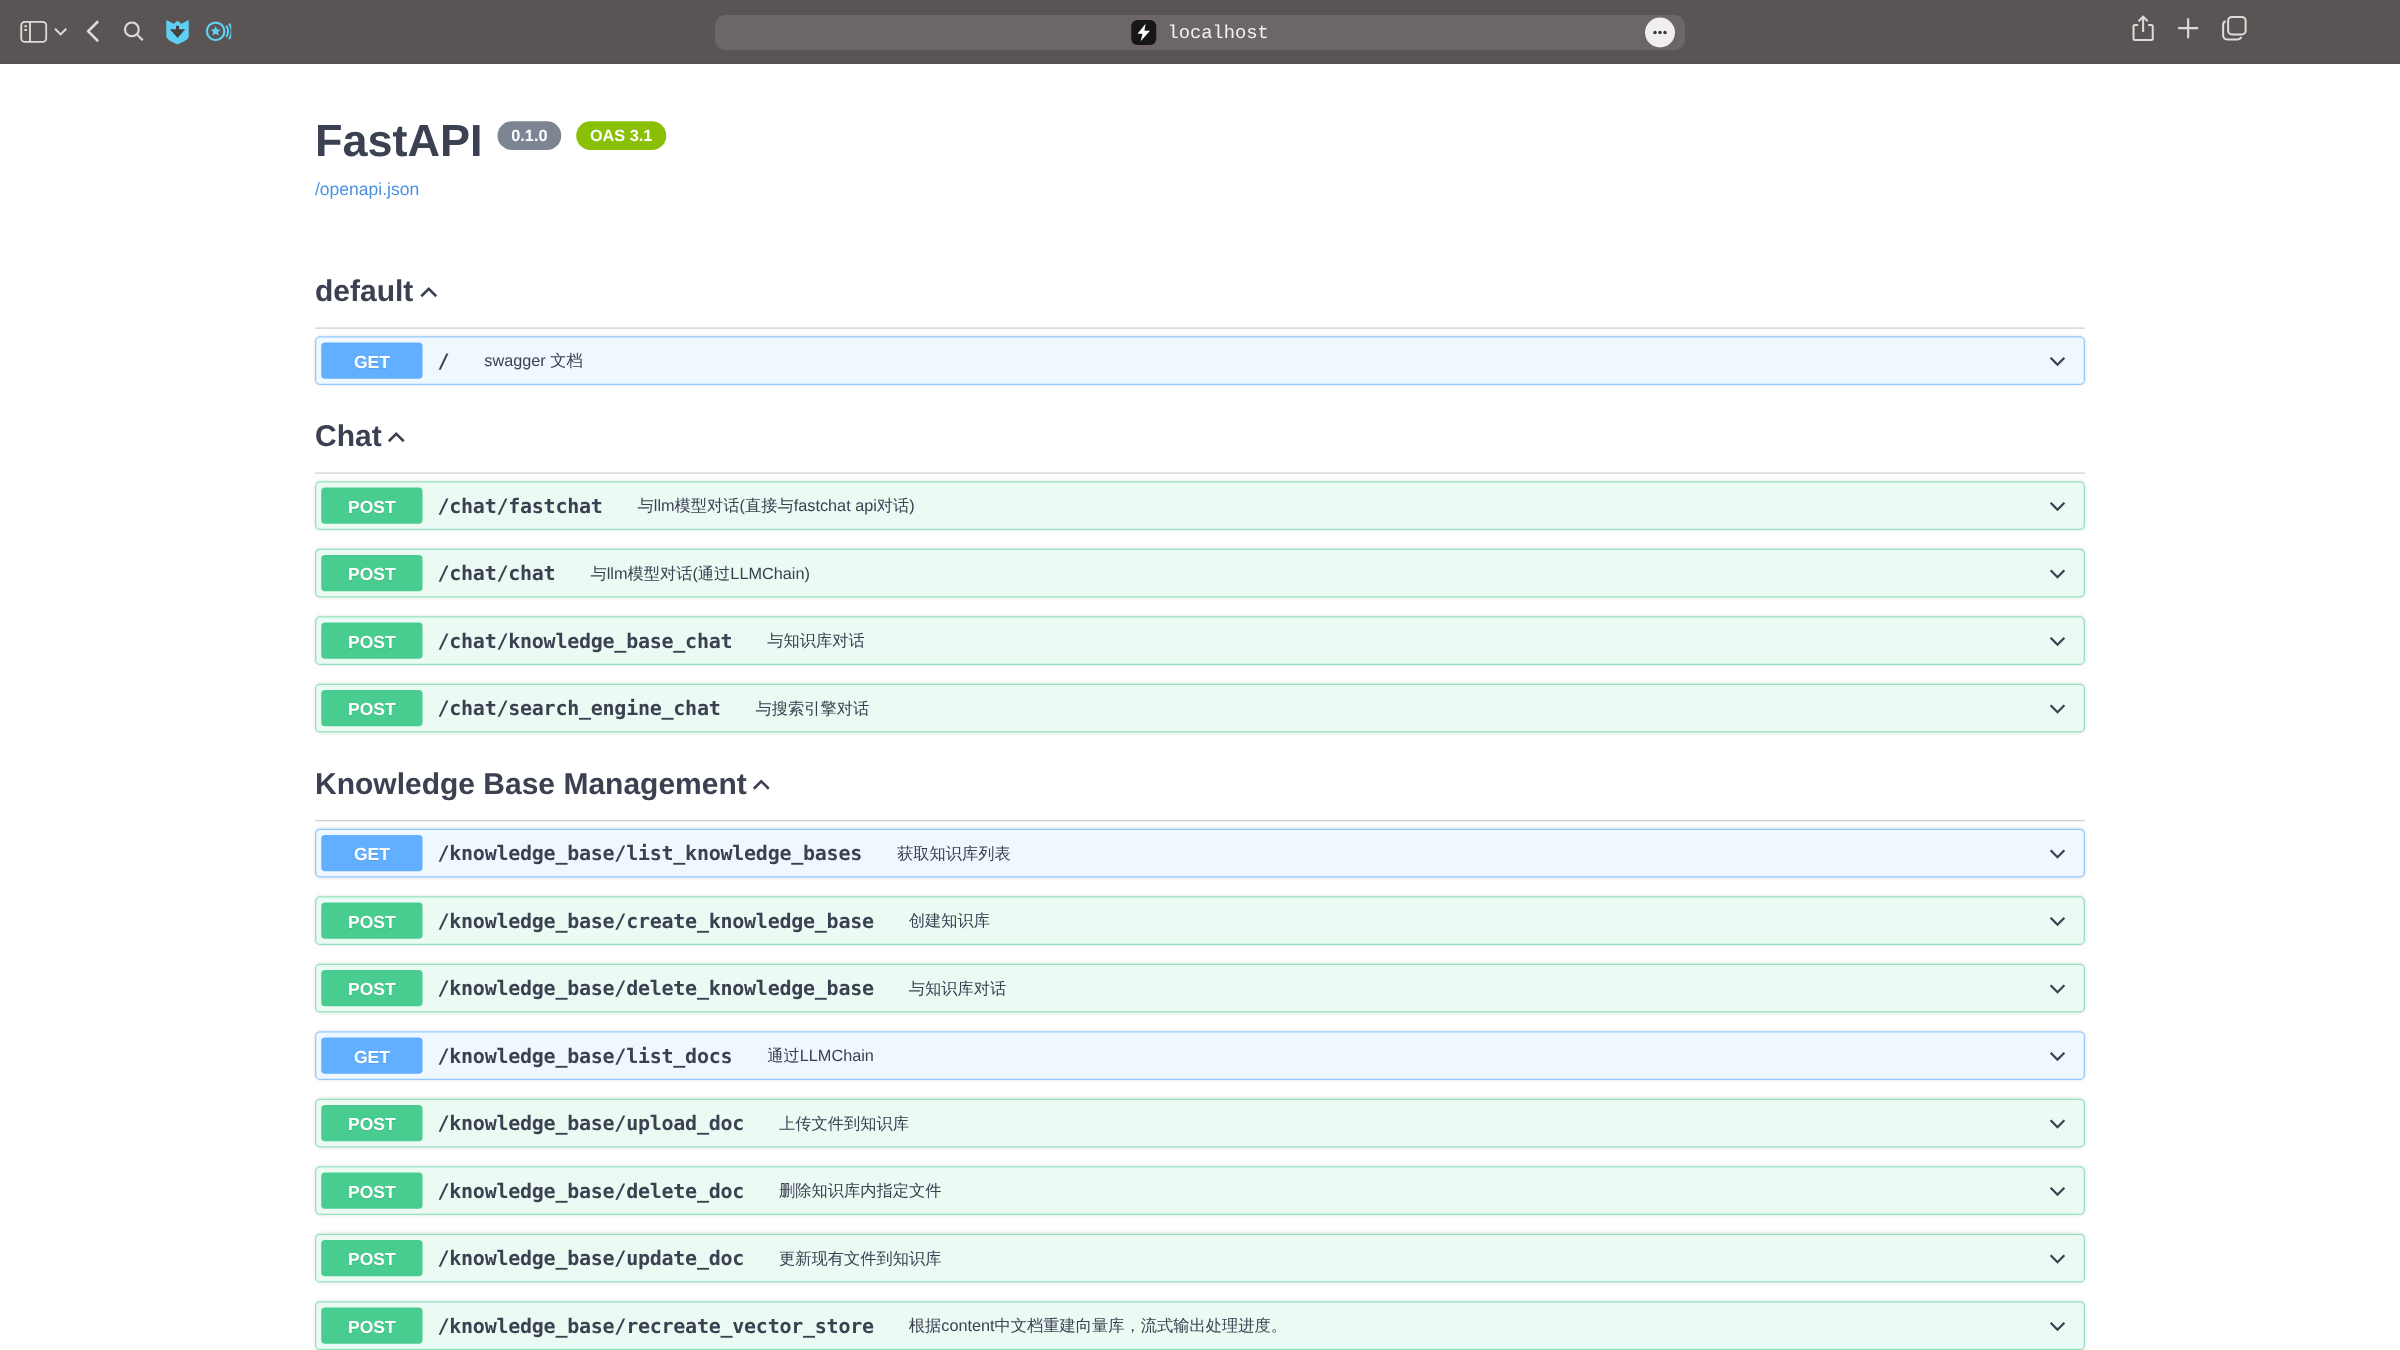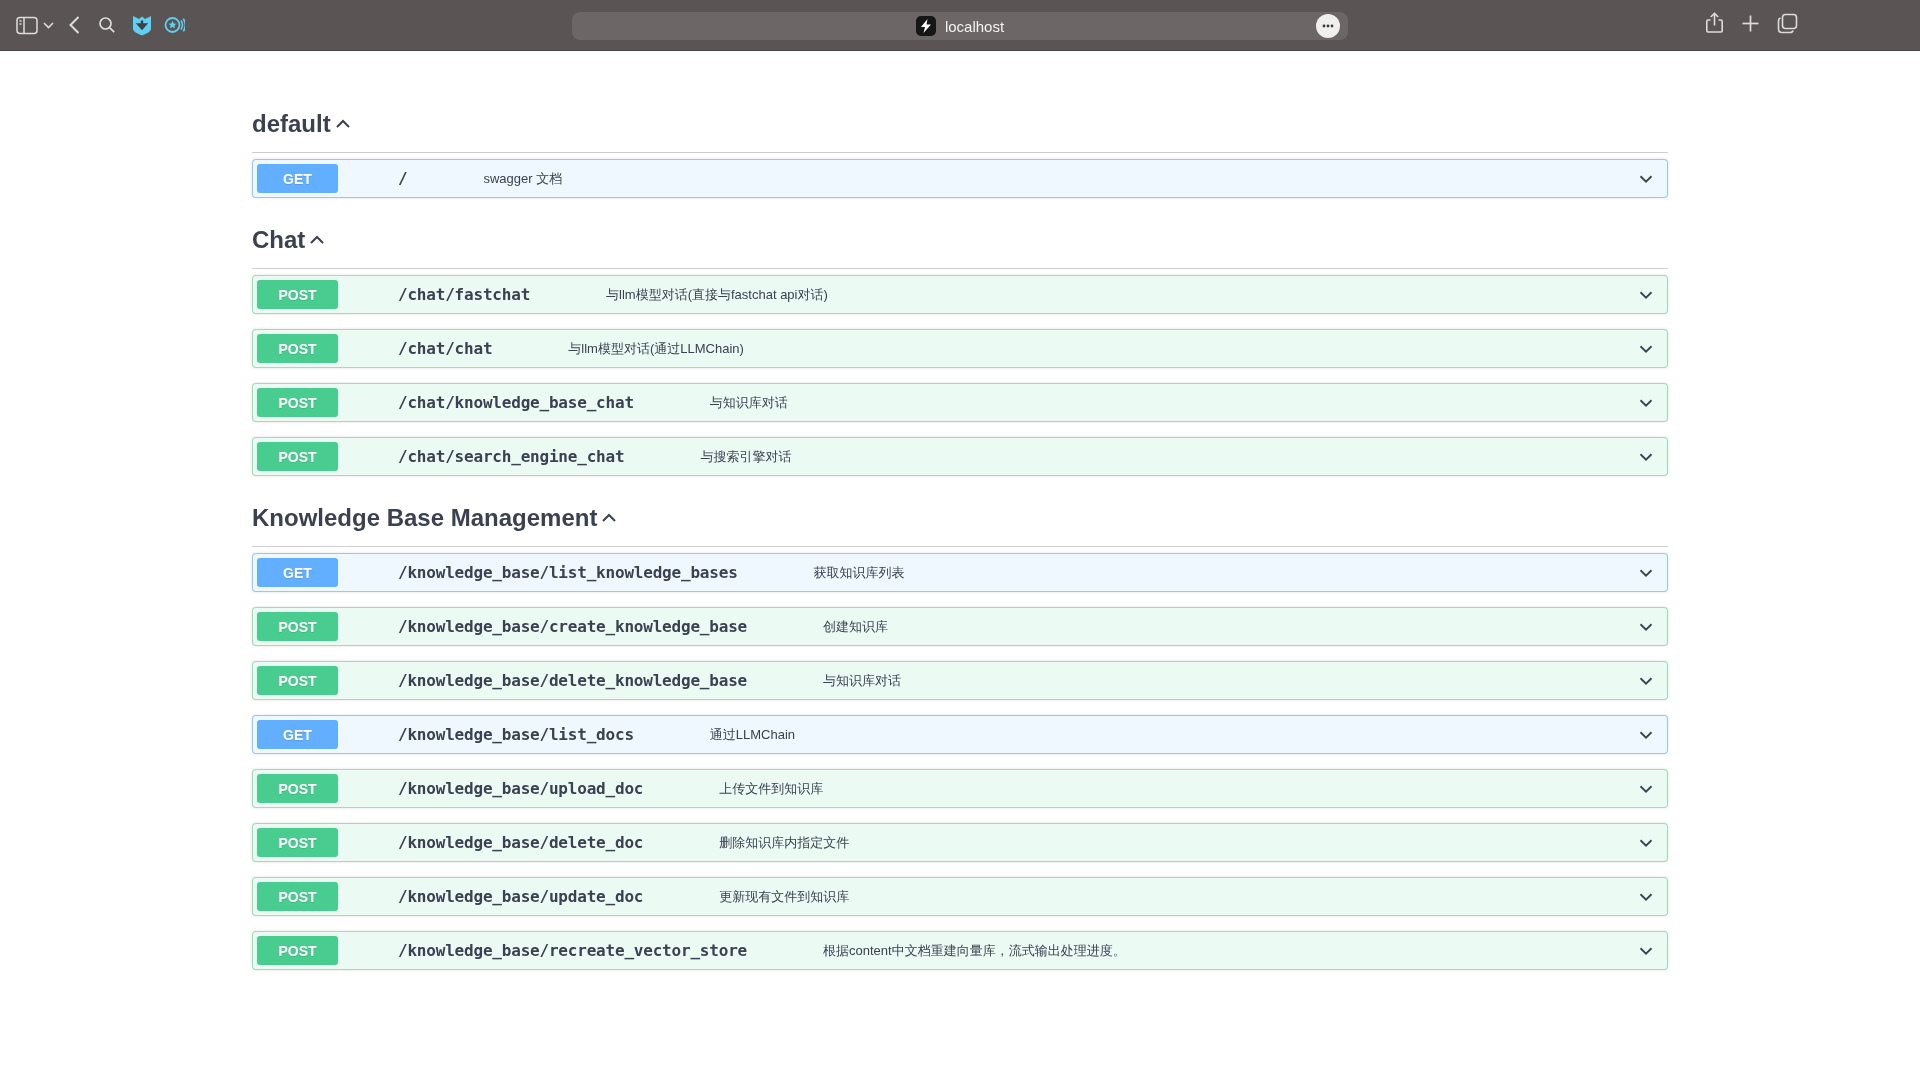--- a/index.html
+++ b/index.html
@@ -17,21 +17,21 @@
   .tb-left{position:absolute; left:16px; top:0; height:100%; display:flex;
     align-items:center;}
   .tb-left .ic{display:flex; align-items:center; justify-content:center;}
   .tb-right{position:absolute; right:122px; top:0; height:100%; display:flex;
     align-items:center; gap:17px;}
   .addrbar{position:absolute; left:50%; top:12px; transform:translateX(-50%);
     width:776px; height:28px; background:var(--addrbar); border-radius:8px;
     display:flex; align-items:center; justify-content:center; cursor:text;}
   .favicon{width:20px; height:20px; background:#161616; border-radius:5px;
     display:flex; align-items:center; justify-content:center; flex:0 0 auto;}
-  .urltext{color:#f4f3f2; font-size:15px; margin-left:9px;}
+  .urltext{color:#f4f3f2; font-size:15px; margin-left:9px;font-family:Liberation Mono, monospace;}
   .more-btn{position:absolute; right:8px; top:2px; width:24px; height:24px;
     border-radius:50%; background:#f1efee; display:flex; align-items:center;
     justify-content:center;}
 
   
   .wrap{width:1460px; margin:0 auto; padding:0 22px;}
   .info{margin-top:40px;}
   .page-title{font-size:36px; line-height:44px; font-weight:700; color:var(--heading);}
   .badge{display:inline-block; position:relative; top:-7px; margin-left:12px;
     font-size:13px; line-height:13px; font-weight:700; color:#fff;
@@ -41,21 +41,21 @@
   .spec-link{display:inline-block; margin-top:8px; font-size:14px; line-height:17px;
     color:var(--link); text-decoration:none; cursor:pointer;}
   .sections{margin-top:46px;}
   .tag-header{display:flex; align-items:center; 
     padding:12px 0 13px; border-bottom:1px solid rgba(59,65,81,.25); cursor:pointer;}
   .tag-title{font-size:24px; line-height:30px; font-weight:700; color:var(--heading);}
   .tag-header svg{margin-right:9px;}
   .endpoint-list{padding-top:6px;}
   .opblock{height:39px; margin-bottom:15px; border-radius:4px; display:flex;
     align-items:center; cursor:pointer; border:1px solid transparent;
-    box-shadow:0 0 3px rgba(0,0,0,.12);gap:48px;}
+    box-shadow:0 0 3px rgba(0,0,0,.12);}
   .opblock.get{background:rgba(97,175,254,.1); border-color:rgba(97,175,254,.65);}
   .opblock.post{background:rgba(73,204,144,.1); border-color:rgba(73,204,144,.55);}
   .method{min-width:81px; height:29px; margin-left:4px; border-radius:3px;
     color:#fff; font-weight:700; font-size:14px; display:flex; align-items:center;
     justify-content:center; text-shadow:0 1px 0 rgba(0,0,0,.1); flex:0 0 auto;}
   .opblock.get .method{background:var(--get);}
   .opblock.post .method{background:var(--post);}
   .path{margin-left:12px; font-family:"DejaVu Sans Mono", monospace; font-weight:700;
     font-size:16px; color:var(--heading); letter-spacing:-.2px; white-space:nowrap;}
   .desc{margin-left:28px; font-size:13px; color:var(--heading); white-space:nowrap;}
@@ -139,20 +139,24 @@
     <span class="ic">
       <svg width="21" height="21" viewBox="0 0 21 21" fill="none" stroke="#dedcda" stroke-width="1.6">
         <rect x="5.5" y="1.5" width="14" height="14" rx="3"></rect>
         <path d="M3.5 5 Q1.5 5.5 1.5 8 V16 Q1.5 19.5 5 19.5 H13 Q15.5 19.5 16 17.5"></path>
       </svg>
     </span>
   </div>
 </div>
 
 <div class="wrap">
+  <div class="info">
+    <h1 class="page-title"><span>FastAPI</span><span class="badge ver">0.1.0</span><span class="badge oas">OAS 3.1</span></h1>
+    <a class="spec-link">/openapi.json</a>
+  </div>
 
   <div class="sections">
   <section class="tag-section">
     <div class="tag-header">
       <h3 class="tag-title">default</h3>
       <svg width="24" height="24" viewBox="0 0 24 24" fill="none" stroke="#3b4151" stroke-width="2">
         <polyline points="6,15 12,9 18,15"></polyline>
       </svg>
     </div>
     <div class="endpoint-list">

